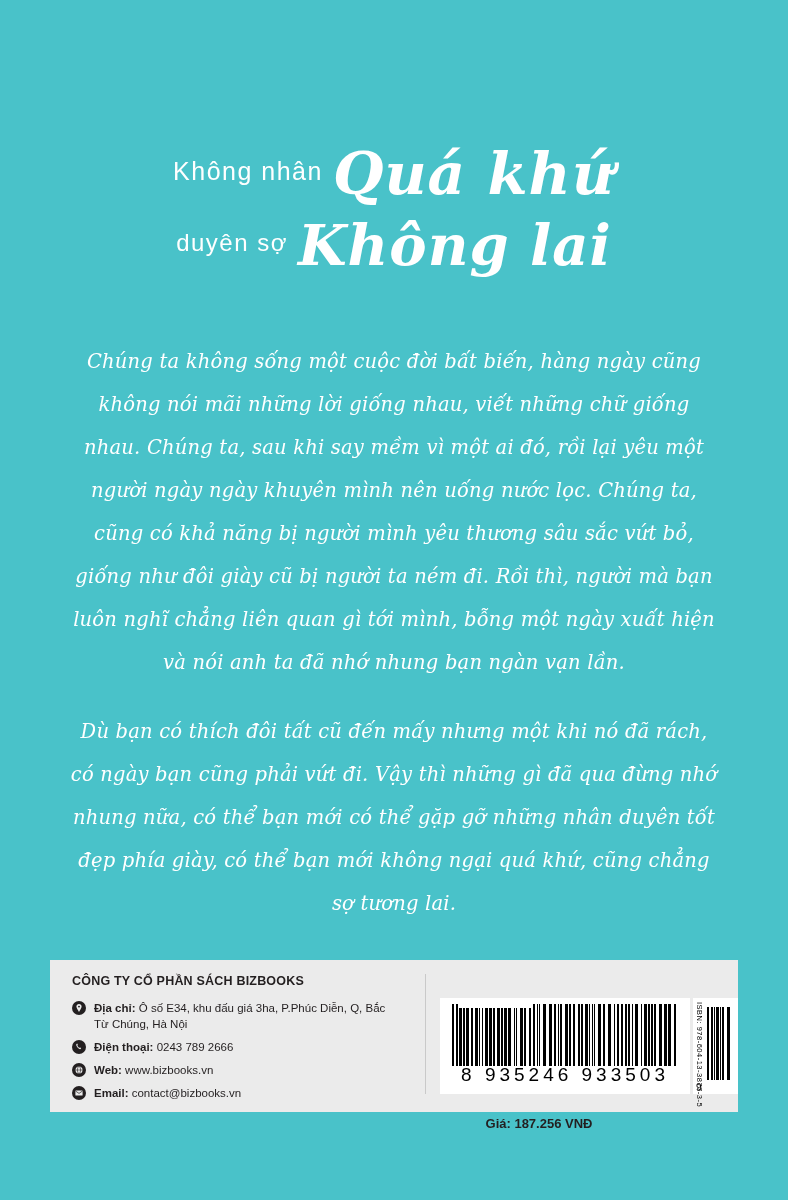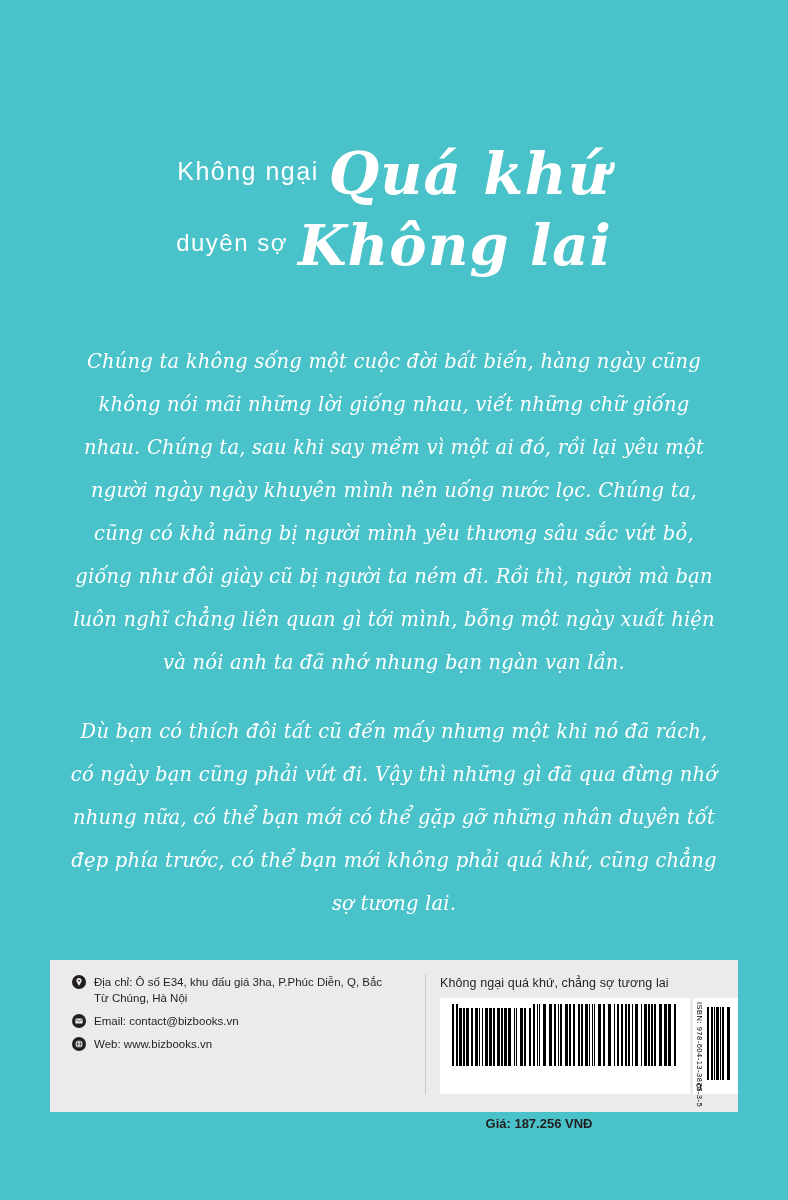--- a/index.html
+++ b/index.html
@@ -122,21 +122,21 @@
     width: 14px;
     height: 14px;
     border-radius: 50%;
     background: #231f20;
     color: #ebebeb;
     margin-right: 8px;
     margin-top: 1px;
     position: relative;
   }
   .ci svg { display: block; position: absolute; left: 2px; top: 2px; }
-  .contact-text b { font-weight: normal; }
+  .contact-text b { font-weight: bold; }
   .contact-text { padding-right: 10px; }
 
   .divider {
     position: absolute;
     left: 375px;
     top: 14px;
     width: 1px;
     height: 120px;
     background: #c9c9c9;
   }
@@ -234,73 +234,81 @@
     color: #231f20;
   }
 </style>
 </head>
 <body>
 
 <div class="cover">
 
   <div class="title-area">
     <div class="title-line-1">
-      <span class="t-plain">Không ngại</span><span class="t-script">Quá khứ</span>
+      <span class="t-plain">Không nhân</span><span class="t-script">Quá khứ</span>
     </div>
     <div class="title-line-2">
       <span class="t-plain">duyên sợ</span><span class="t-script">Không lai</span>
     </div>
   </div>
 
   <div class="blurb">
     <p>Chúng ta không sống một cuộc đời bất biến, hàng ngày cũng không nói mãi những lời giống nhau, viết những chữ giống nhau. Chúng ta, sau khi say mềm vì một ai đó, rồi lại yêu một người ngày ngày khuyên mình nên uống nước lọc. Chúng ta, cũng có khả năng bị người mình yêu thương sâu sắc vứt bỏ, giống như đôi giày cũ bị người ta ném đi. Rồi thì, người mà bạn luôn nghĩ chẳng liên quan gì tới mình, bỗng một ngày xuất hiện và nói anh ta đã nhớ nhung bạn ngàn vạn lần.</p>
-    <p>Dù bạn có thích đôi tất cũ đến mấy nhưng một khi nó đã rách, có ngày bạn cũng phải vứt đi. Vậy thì những gì đã qua đừng nhớ nhung nữa, có thể bạn mới có thể gặp gỡ những nhân duyên tốt đẹp phía trước, có thể bạn mới không phải quá khứ, cũng chẳng sợ tương lai.</p>
+    <p>Dù bạn có thích đôi tất cũ đến mấy nhưng một khi nó đã rách, có ngày bạn cũng phải vứt đi. Vậy thì những gì đã qua đừng nhớ nhung nữa, có thể bạn mới có thể gặp gỡ những nhân duyên tốt đẹp phía giày, có thể bạn mới không ngại quá khứ, cũng chẳng sợ tương lai.</p>
   </div>
 
   <div class="footer">
 
     <div class="footer-left">
+      <div class="company-name">CÔNG TY CỔ PHẦN SÁCH BIZBOOKS</div>
 
       <div class="contact-row">
         <span class="ci">
           <svg width="10" height="10" viewBox="0 0 10 10">
               <path d="M5 1.1c-1.5 0-2.6 1.1-2.6 2.5C2.4 5.4 5 8.9 5 8.9s2.6-3.5 2.6-5.3C7.6 2.2 6.5 1.1 5 1.1z" fill="#ebebeb"></path>
               <circle cx="5" cy="3.6" r="0.95" fill="#231f20"></circle>
             </svg>
         </span>
         <span class="contact-text"><b>Địa chỉ:</b> <span>Ô số E34, khu đấu giá 3ha, P.Phúc Diễn, Q, Bắc Từ Chúng, Hà Nội</span></span>
       </div>
 
-
       <div class="contact-row">
         <span class="ci">
           <svg width="10" height="10" viewBox="0 0 10 10">
-              <rect x="1.4" y="2.6" width="7.2" height="4.8" rx="0.5" fill="#ebebeb"></rect>
-              <path d="M1.6 3.1L5 5.4l3.4-2.3" stroke="#231f20" stroke-width="0.7" fill="none"></path>
+              <path d="M3.1 1.6c.3 0 .6.9.7 1.2.1.3-.3.5-.4.8-.1.3 1 1.7 1.7 2.1.3.2.6-.3.8-.3.3 0 1.2.4 1.2.7s-.5 1-.9 1.1C5.3 7.5 2.3 4.6 2.2 3 2.2 2.4 2.7 1.6 3.1 1.6z" fill="#ebebeb"></path>
             </svg>
         </span>
-        <span class="contact-text"><b>Email:</b> <span>contact@bizbooks.vn</span></span>
+        <span class="contact-text"><b>Điện thoại:</b> <span>0243 789 2666</span></span>
       </div>
 
       <div class="contact-row">
         <span class="ci">
           <svg width="10" height="10" viewBox="0 0 10 10">
               <circle cx="5" cy="5" r="3.5" fill="#ebebeb"></circle>
               <ellipse cx="5" cy="5" rx="1.6" ry="3.5" fill="none" stroke="#231f20" stroke-width="0.6"></ellipse>
               <path d="M1.6 5h6.8" stroke="#231f20" stroke-width="0.6"></path>
             </svg>
         </span>
         <span class="contact-text"><b>Web:</b> <span>www.bizbooks.vn</span></span>
       </div>
+
+      <div class="contact-row">
+        <span class="ci">
+          <svg width="10" height="10" viewBox="0 0 10 10">
+              <rect x="1.4" y="2.6" width="7.2" height="4.8" rx="0.5" fill="#ebebeb"></rect>
+              <path d="M1.6 3.1L5 5.4l3.4-2.3" stroke="#231f20" stroke-width="0.7" fill="none"></path>
+            </svg>
+        </span>
+        <span class="contact-text"><b>Email:</b> <span>contact@bizbooks.vn</span></span>
+      </div>
     </div>
 
     <div class="divider"></div>
 
     <div class="footer-right">
-      <div class="book-subtitle">Không ngại quá khứ, chẳng sợ tương lai</div>
 
       <div class="barcode-wrap">
         <div class="bars" id="ean-bars">
             <div class="bar" style="width: 2px; background: rgb(0, 0, 0); height: 100%;"></div>
             <div class="bar" style="width: 2px; background: transparent; height: 100%;"></div>
             <div class="bar" style="width: 2px; background: rgb(0, 0, 0); height: 100%;"></div>
             <div class="bar" style="width: 1px; background: transparent; height: 94%;"></div>
             <div class="bar" style="width: 3px; background: rgb(0, 0, 0); height: 94%;"></div>
             <div class="bar" style="width: 1px; background: transparent; height: 94%;"></div>
             <div class="bar" style="width: 2px; background: rgb(0, 0, 0); height: 94%;"></div>
@@ -404,20 +412,21 @@
             <div class="bar" style="width: 2px; background: rgb(0, 0, 0); height: 100%;"></div>
             <div class="bar" style="width: 3px; background: transparent; height: 100%;"></div>
             <div class="bar" style="width: 3px; background: rgb(0, 0, 0); height: 100%;"></div>
             <div class="bar" style="width: 2px; background: transparent; height: 100%;"></div>
             <div class="bar" style="width: 3px; background: rgb(0, 0, 0); height: 100%;"></div>
             <div class="bar" style="width: 1px; background: transparent; height: 100%;"></div>
             <div class="bar" style="width: 3px; background: rgb(0, 0, 0); height: 100%;"></div>
             <div class="bar" style="width: 3px; background: transparent; height: 100%;"></div>
             <div class="bar" style="width: 2px; background: rgb(0, 0, 0); height: 100%;"></div>
           </div>
+        <div class="ean-digits">8  935246  933503</div>
       </div>
 
       <div class="isbn-box">
         <div class="isbn-vert">ISBN: 978-604-13-3877-3-5</div>
         <div class="isbn-bars" id="isbn-bars">
             <div class="bar" style="width: 2px; background: rgb(0, 0, 0); height: 94%;"></div>
             <div class="bar" style="width: 2px; background: transparent; height: 94%;"></div>
             <div class="bar" style="width: 2px; background: rgb(0, 0, 0); height: 94%;"></div>
             <div class="bar" style="width: 1px; background: transparent; height: 94%;"></div>
             <div class="bar" style="width: 1px; background: rgb(0, 0, 0); height: 94%;"></div>

